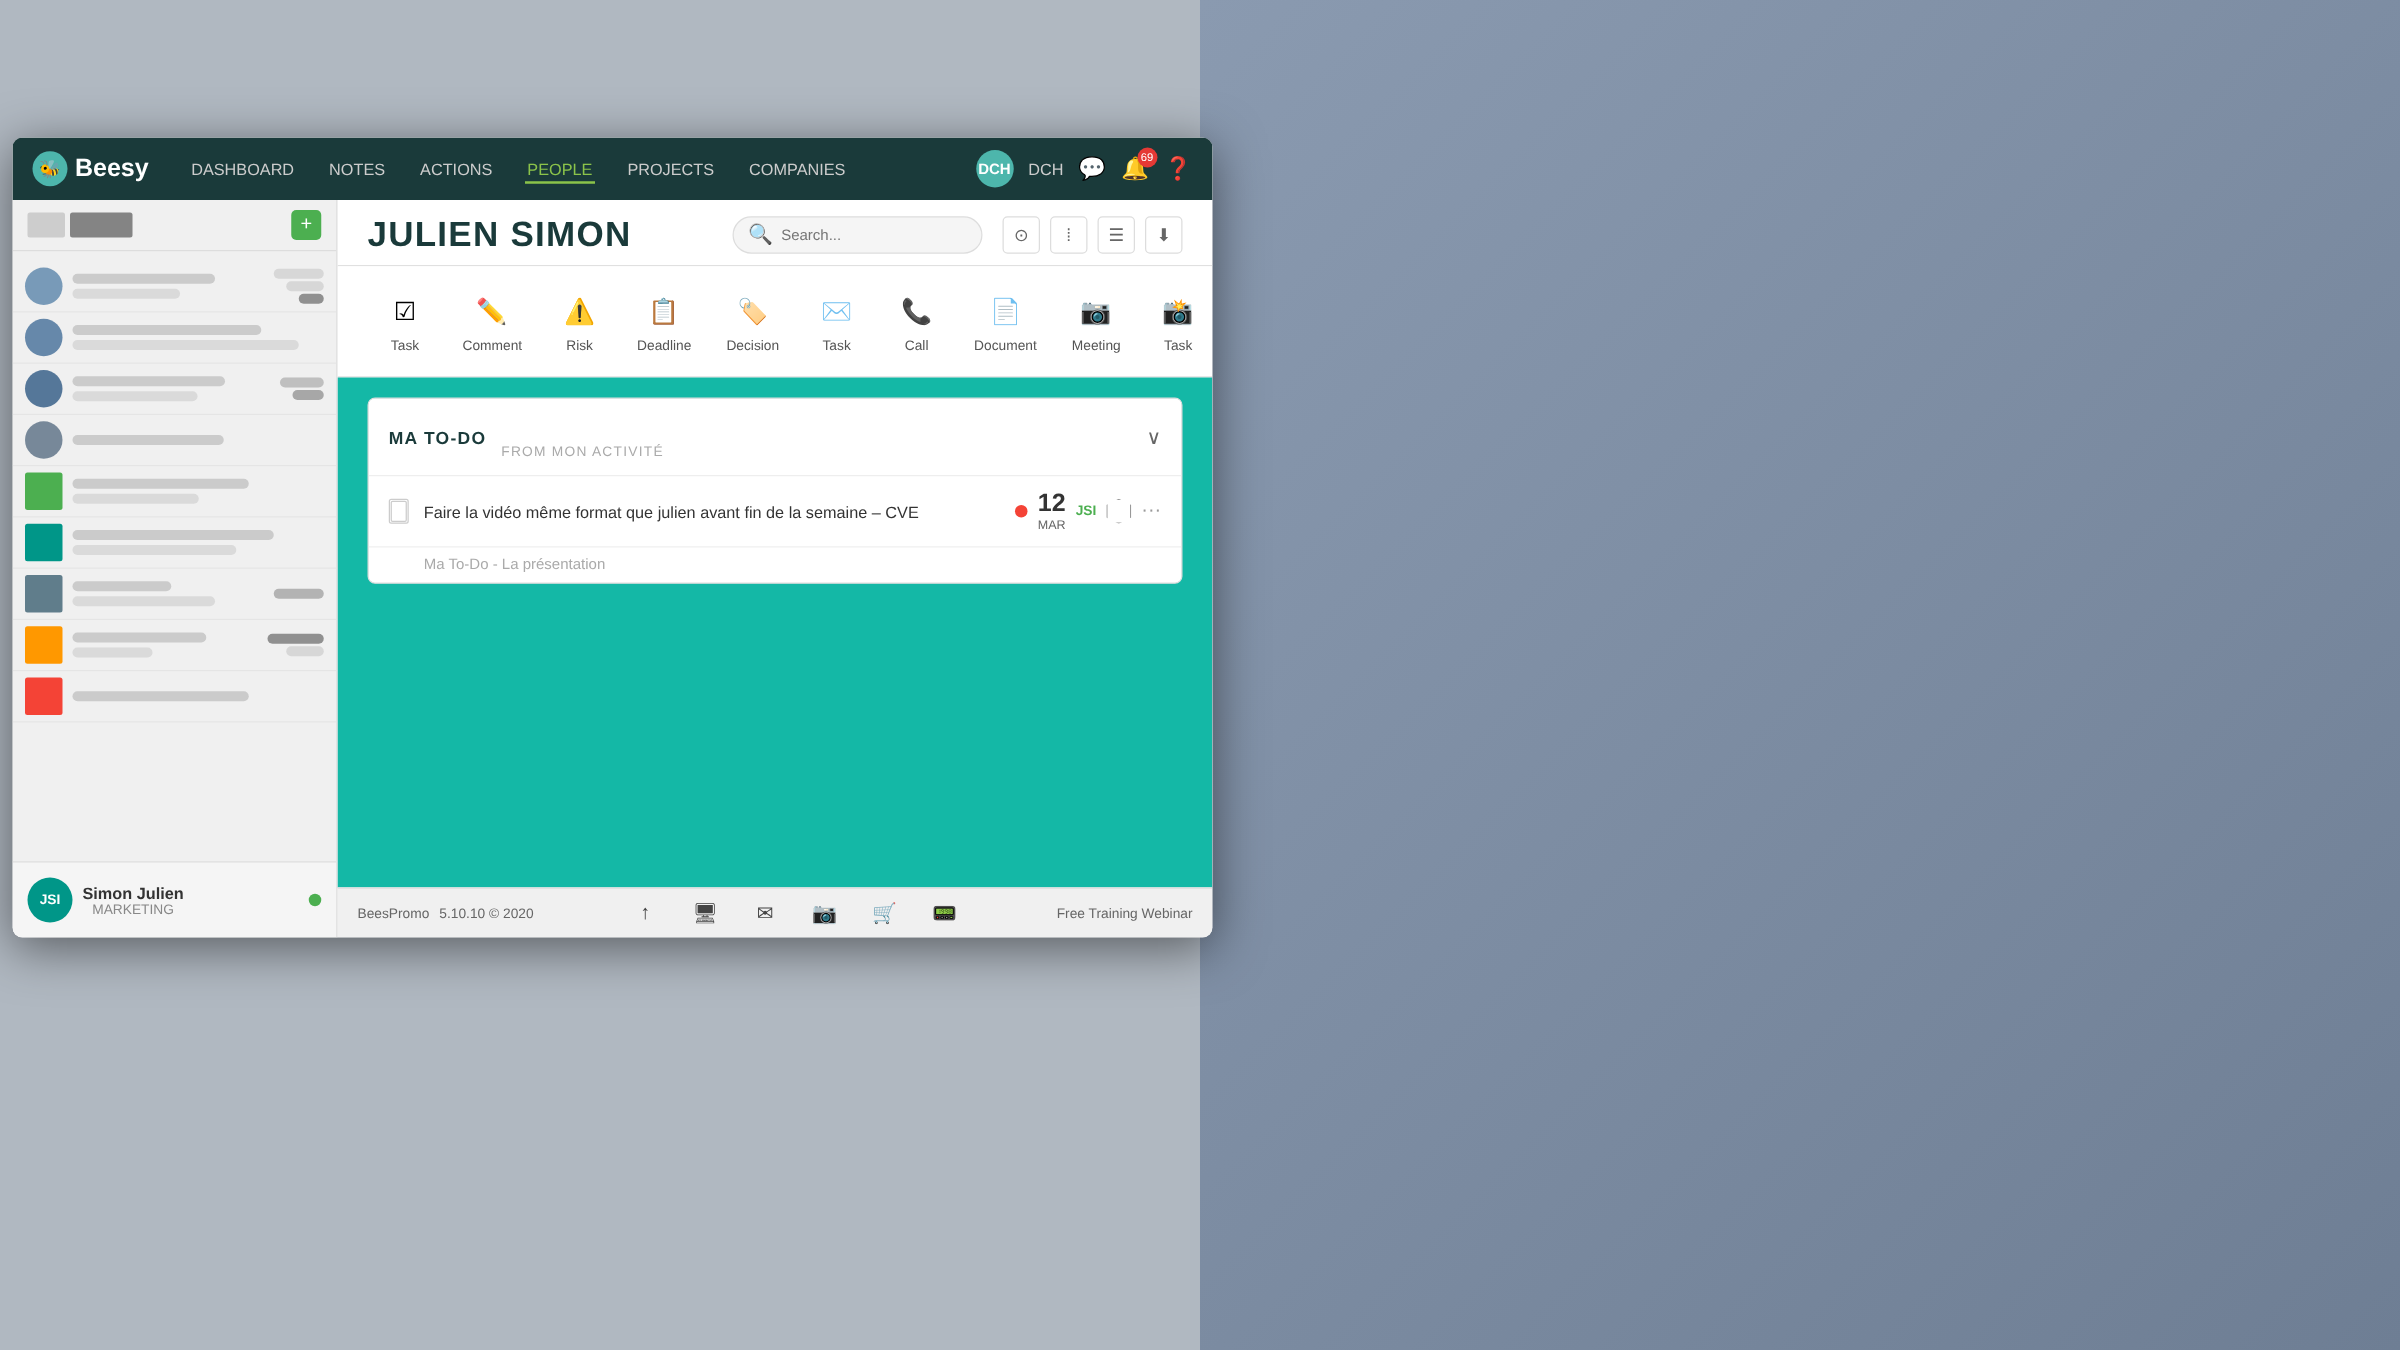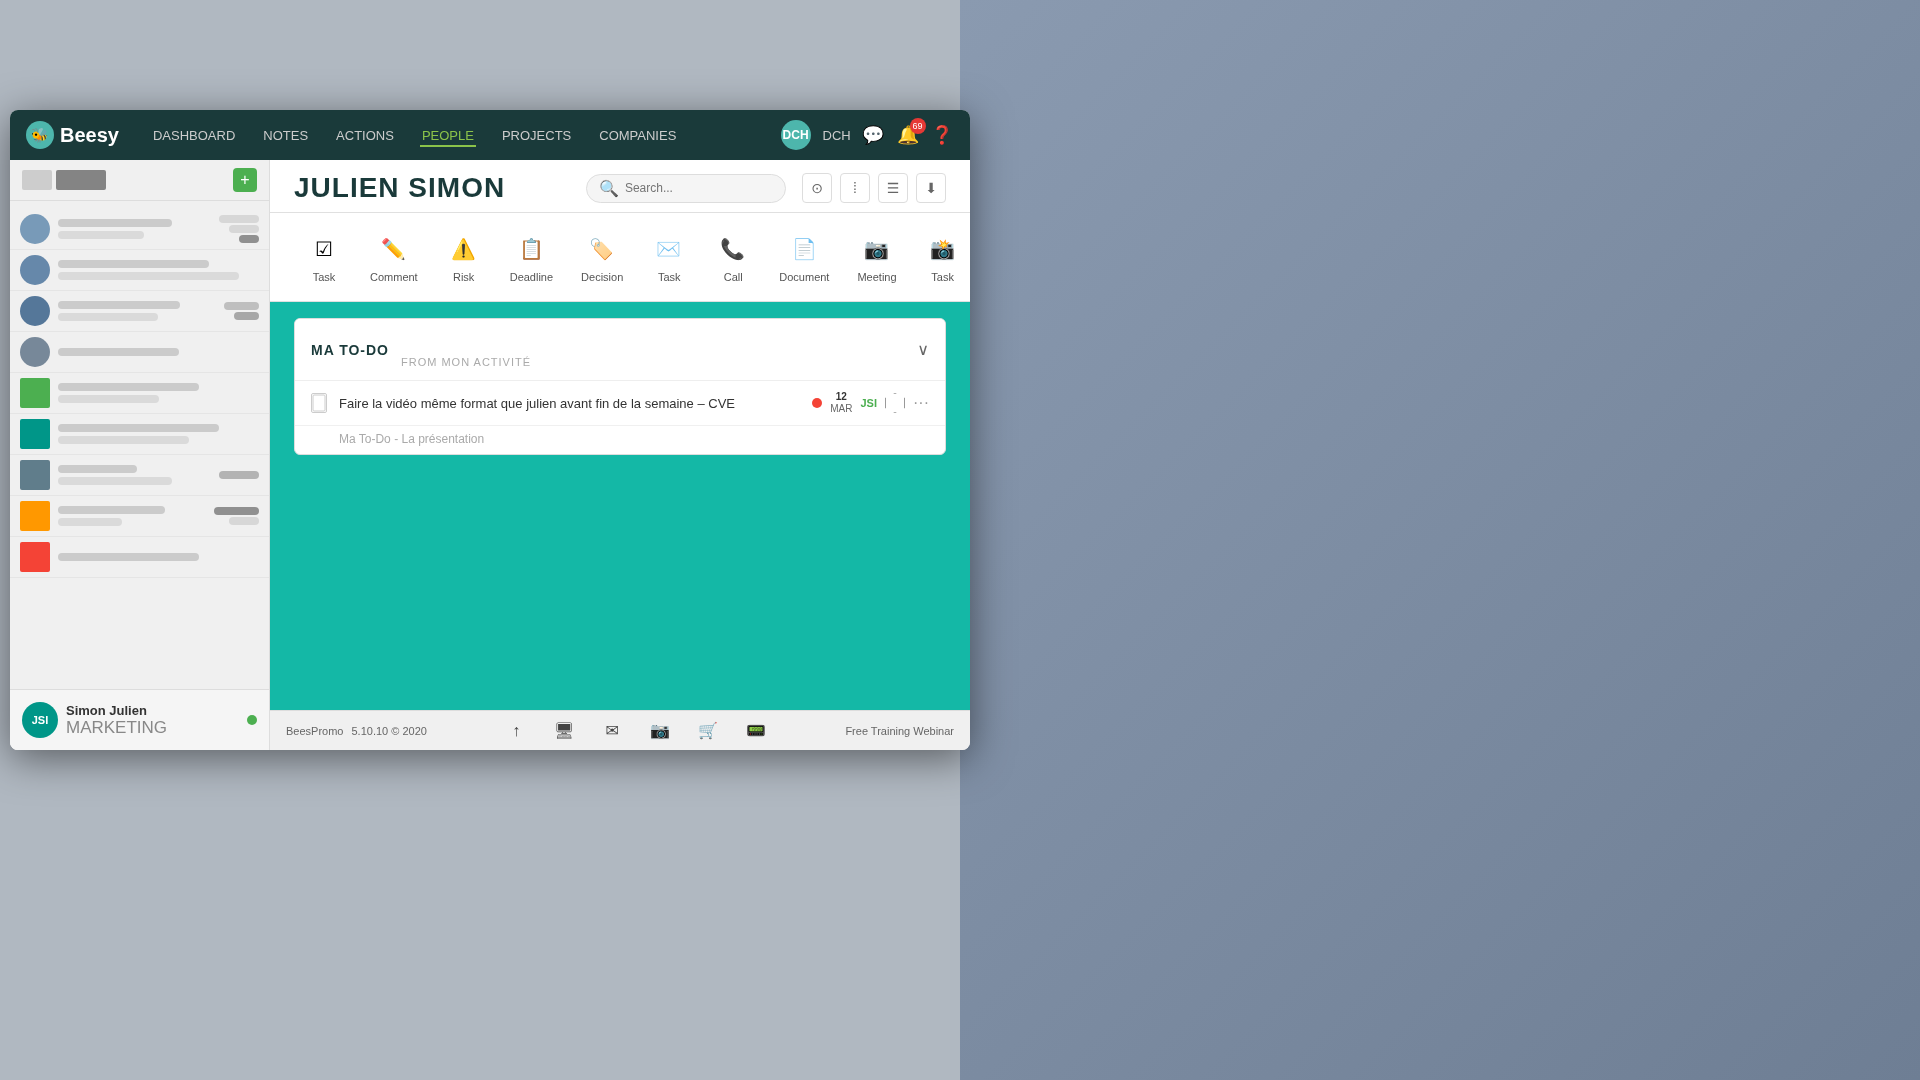--- a/index.html
+++ b/index.html
@@ -356,21 +356,21 @@
     }
 
     .todo-date {
       display: flex;
       flex-direction: column;
       align-items: center;
       line-height: 1.2;
     }
 
     .todo-date-num {
-      font-size: 10px;
+      font-size: 20px;
       font-weight: bold;
       color: #333;
     }
 
     .todo-date-month {
       font-size: 10px;
       color: #666;
       text-transform: uppercase;
     }
 
@@ -624,21 +624,21 @@
             <div class="blur-line" style="width:70%;background:#bbb;"></div>
           </div>
         </div>
       </div>
 
       <div class="sidebar-bottom">
         <div class="current-user">
           <div class="current-user-avatar">JSI</div>
           <div>
             <div style="font-size:13px;font-weight:700;color:#333;">Simon Julien</div>
-            <div style="font-size:17px;color:#888;">MARKETING</div>
+            <div style="font-size:11px;color:#888;text-align:center;">MARKETING</div>
           </div>
           <div class="online-dot"></div>
         </div>
       </div>
     </div>
 
     <div class="main-area">
 
       <div class="page-header">
         <div class="page-title">JULIEN SIMON</div>

